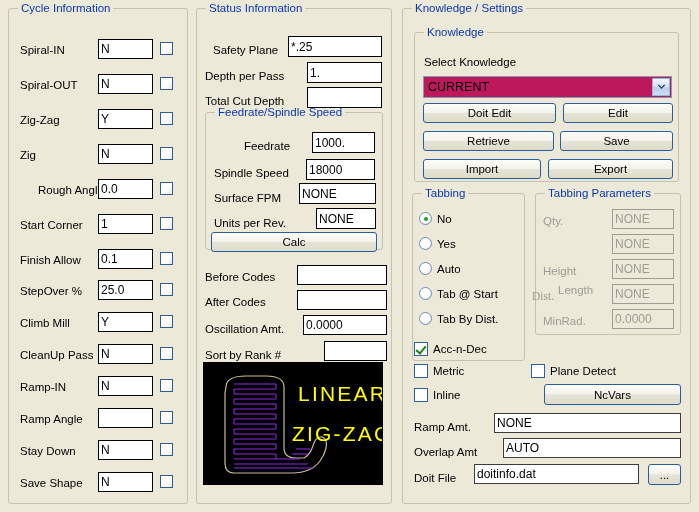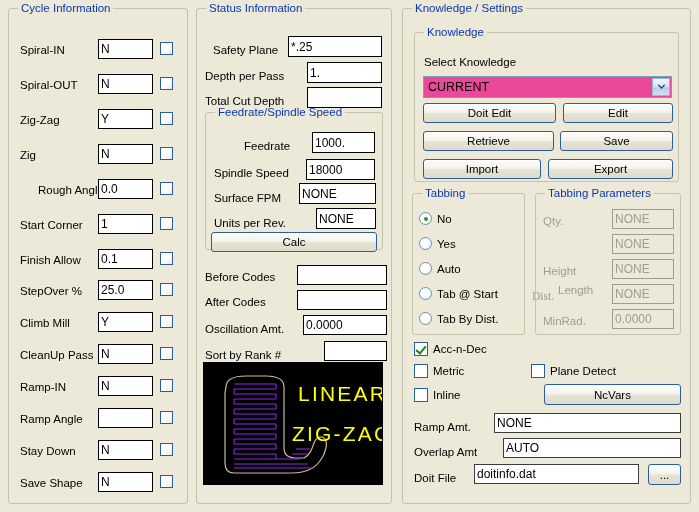--- a/index.html
+++ b/index.html
@@ -116,21 +116,21 @@
     display: flex; align-items: center; justify-content: center;
     font-size: 11.5px;
     color: #000;
     font-family: "Liberation Sans", sans-serif;
   }
 
   
   .combo {
     position: absolute;
     box-sizing: border-box;
-    background: #ec4899;
+    background: #be185d;
     border: 1px solid #7f9db9;
     display: flex; align-items: center;
     font-size: 12.5px;
     padding-left: 4px;
     overflow: hidden;
   }
   .combo .arrowbox {
     position: absolute;
     right: 1px; top: 1px; bottom: 1px;
     width: 18px;
@@ -169,21 +169,21 @@
   </div>
 
   <div class="group" style="left:414px; top:32px; width:265px; height:150px;">
     <div class="gtitle">Knowledge</div>
   </div>
 
   <div class="group" style="left:205px; top:112px; width:178px; height:138px;">
     <div class="gtitle">Feedrate/Spindle Speed</div>
   </div>
 
-  <div class="group" style="left:412px; top:193px; width:113px; height:142px;">
+  <div class="group" style="left:412px; top:193px; width:113px; height:168px;">
     <div class="gtitle">Tabbing</div>
   </div>
 
   <div class="group" style="left:535px; top:193px; width:146px; height:142px;">
     <div class="gtitle">Tabbing Parameters</div>
   </div>
 
   <div class="lbl" style="left:20px; top:44px;">Spiral-IN</div>
   <div class="tb" style="left:98px; top:39px; width:55px; height:20px;">N</div>
   <div class="cbx" style="left:160px; top:42px;"></div>

